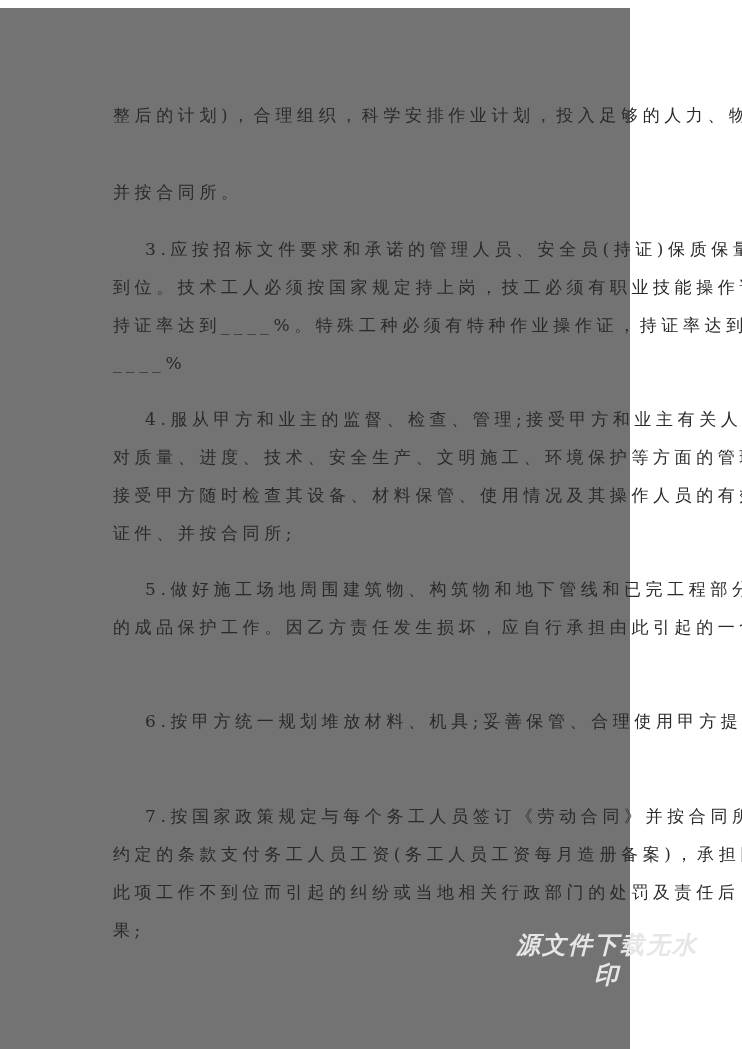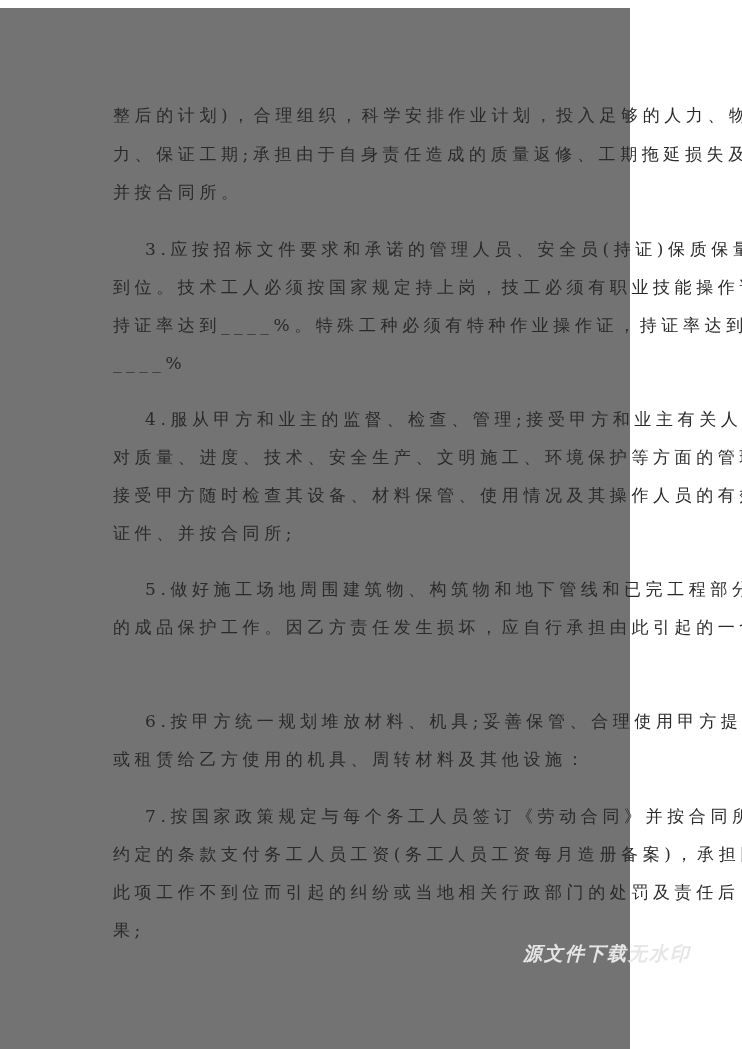--- a/index.html
+++ b/index.html
@@ -5,46 +5,44 @@
     html, body { margin: 0; padding: 0; background: #ffffff; }
     body { width: 742px; height: 1049px; position: relative; overflow: hidden;
            font-family: "DejaVu Serif", "Liberation Serif", serif; color: #222; }
     .page { position: absolute; left: 0; top: 8px; width: 630px; height: 1049px; background: #737373; }
     .line { position: absolute; left: 113px; width: 520px; font-size: 17px; line-height: 20px;
             white-space: nowrap; letter-spacing: 4.6px; color: #2a2a2a; }
     .indent { left: 145px; }
     .watermark { position: absolute; left: 512px; top: 918px; width: 190px; text-align: center;
                  font-family: "DejaVu Sans", sans-serif; color: #e6e6e6; font-style: italic; }
     .wm1 { font-size: 38px; font-weight: bold; letter-spacing: 3px; line-height: 44px; }
-    .wm2 { font-size: 19px; font-weight: bold; letter-spacing: 2px; line-height: 30px; margin-top: 12px; }
+    .wm2 { font-size: 24px; font-weight: bold; letter-spacing: 2px; line-height: 30px; margin-top: 4px; }
   </style>
 </head>
 <body>
 
 <div class="page">
 
   <div class="line" style="top:97px">整后的计划)，合理组织，科学安排作业计划，投入足够的人力、物</div>
-  <div class="line" style="top:136px">力、保证工期;承担由于自身责任造成的质量返修、工期拖延损失及</div>
   <div class="line" style="top:174px">并按合同所。</div>
 
   <div class="line indent" style="top:231px">3.应按招标文件要求和承诺的管理人员、安全员(持证)保质保量</div>
   <div class="line" style="top:269px">到位。技术工人必须按国家规定持上岗，技工必须有职业技能操作证，</div>
   <div class="line" style="top:345px">____%</div>
   <div class="line" style="top:307px">持证率达到____%。特殊工种必须有特种作业操作证，持证率达到</div>
 
   <div class="line indent" style="top:401px">4.服从甲方和业主的监督、检查、管理;接受甲方和业主有关人员</div>
   <div class="line" style="top:439px">对质量、进度、技术、安全生产、文明施工、环境保护等方面的管理：</div>
   <div class="line" style="top:477px">接受甲方随时检查其设备、材料保管、使用情况及其操作人员的有效</div>
   <div class="line" style="top:515px">证件、并按合同所;</div>
 
   <div class="line indent" style="top:571px">5.做好施工场地周围建筑物、构筑物和地下管线和已完工程部分</div>
   <div class="line" style="top:609px">的成品保护工作。因乙方责任发生损坏，应自行承担由此引起的一切</div>
 
   <div class="line indent" style="top:703px">6.按甲方统一规划堆放材料、机具;妥善保管、合理使用甲方提供</div>
-  <div class="line" style="top:741px">或租赁给乙方使用的机具、周转材料及其他设施：</div>
 
   <div class="line indent" style="top:798px">7.按国家政策规定与每个务工人员签订《劳动合同》并按合同所</div>
   <div class="line" style="top:836px">约定的条款支付务工人员工资(务工人员工资每月造册备案)，承担因</div>
   <div class="line" style="top:874px">此项工作不到位而引起的纠纷或当地相关行政部门的处罚及责任后</div>
   <div class="line" style="top:912px">果;</div>
 
   <div class="watermark">
     <div class="wm2">源文件下载无水印</div>
   </div>
 

